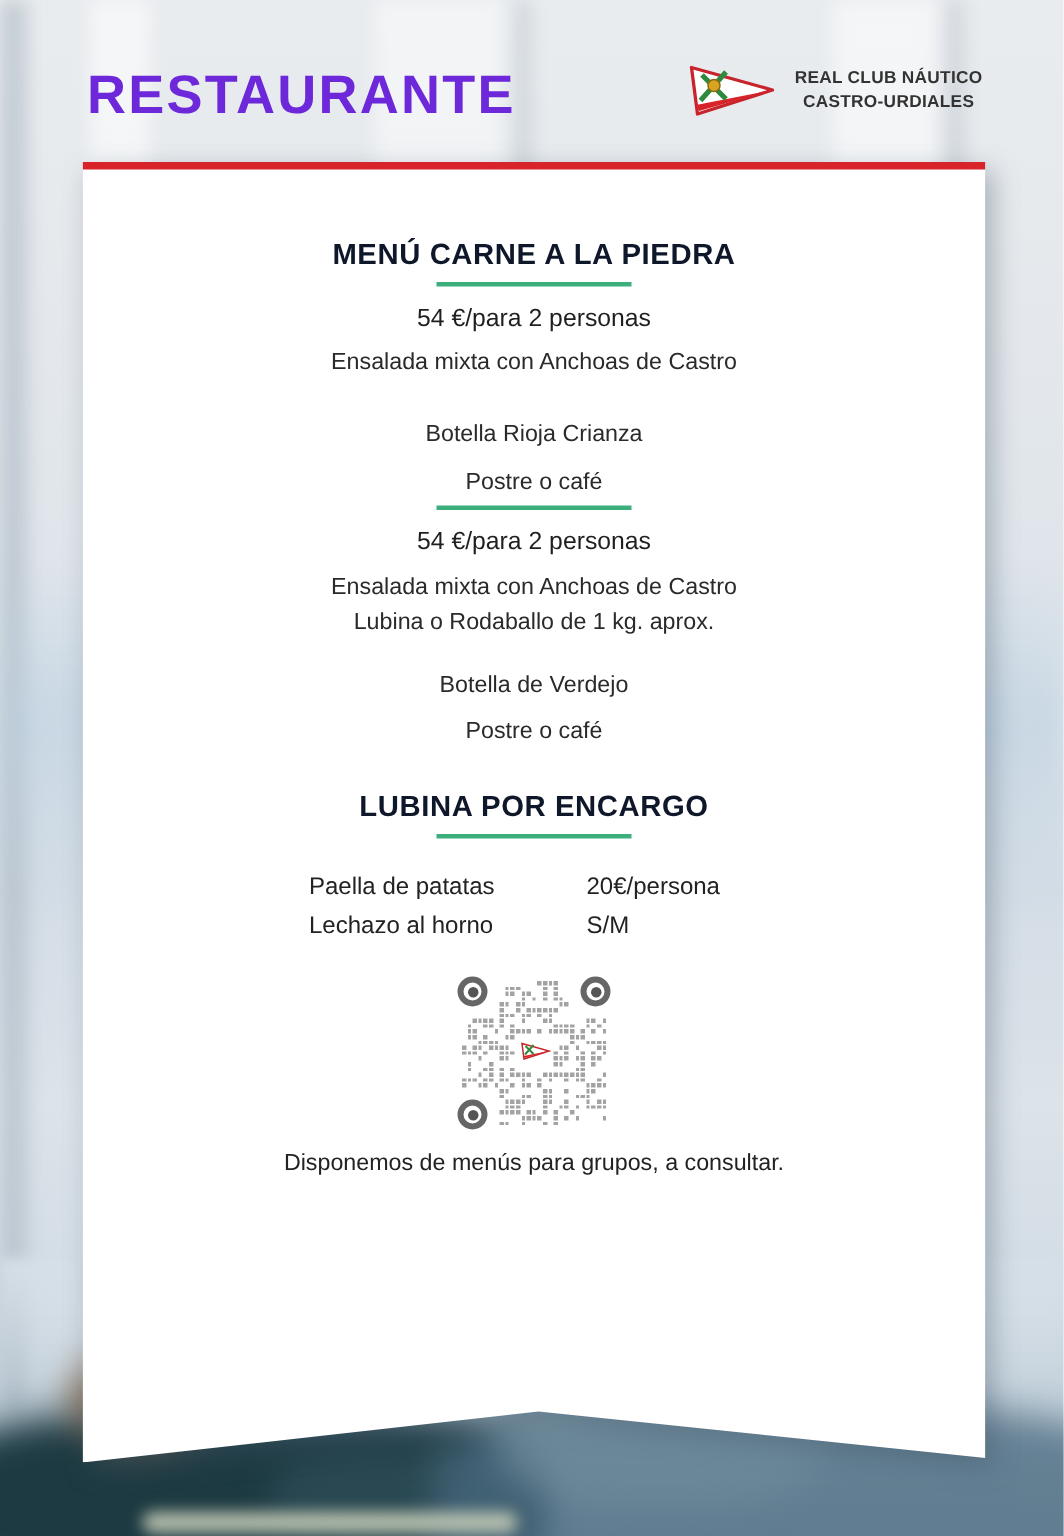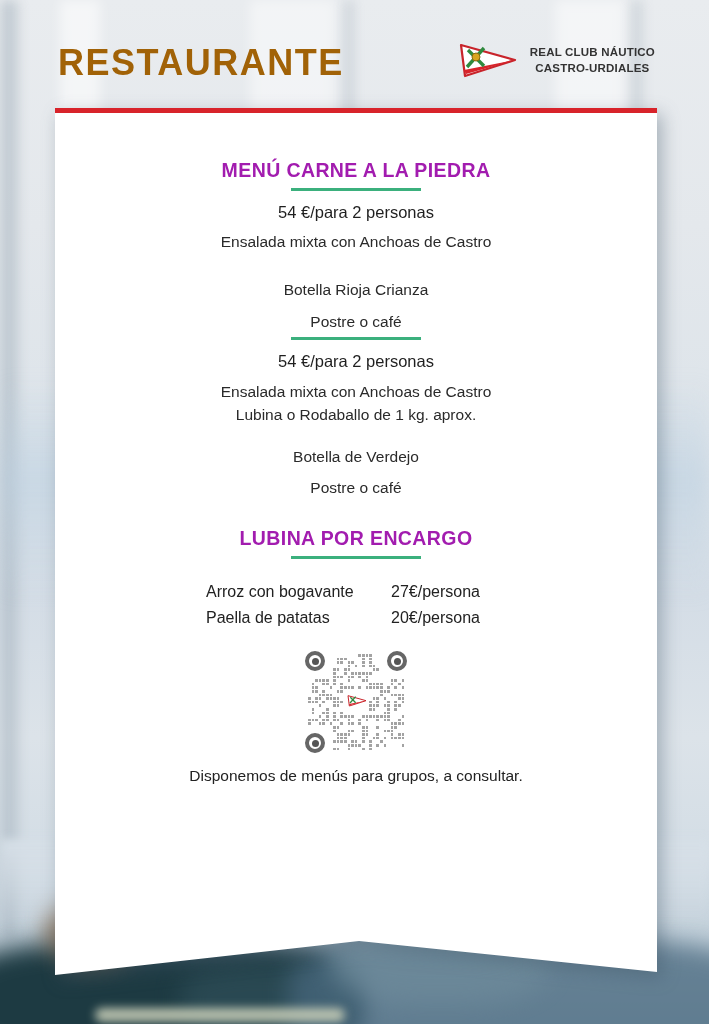--- a/index.html
+++ b/index.html
@@ -26,34 +26,34 @@
   .blob-brown{left:45px;bottom:58px;width:95px;height:70px;background:#7d5f42;border-radius:50%;opacity:.8;}
   .blob-steel{right:-50px;bottom:-45px;width:470px;height:130px;background:#48687e;border-radius:30%;opacity:.75;}
   .blob-mid{left:330px;bottom:20px;width:220px;height:90px;background:#6e8b9b;border-radius:40%;opacity:.7;}
   .blob-pale{left:95px;bottom:2px;width:250px;height:14px;background:#c6cdb7;border-radius:8px;filter:blur(5px);opacity:.9;}
   .photo-fade{position:absolute;left:0;bottom:95px;width:709px;height:90px;
     background:linear-gradient(180deg,rgba(214,223,231,1) 0%,rgba(214,223,231,0) 100%);
     filter:blur(4px);pointer-events:none;}
 
   
   .page-title{position:absolute;left:58px;top:42px;font-size:36px;font-weight:800;
-    letter-spacing:1.5px;color:#a16207;}
+    letter-spacing:1.5px;color:#6d28d9;}
   .club{position:absolute;right:54px;top:38px;display:flex;align-items:center;gap:9px;}
   .club-flag{width:66px;height:46px;}
   .club-name{font-size:11.5px;font-weight:700;color:#333;text-align:center;line-height:1.35;letter-spacing:.2px;}
 
   
   .card-shadow{position:absolute;left:55px;top:108px;width:602px;height:867px;
     filter:drop-shadow(5px 6px 9px rgba(60,82,100,.38));}
   .card{width:602px;height:867px;background:#fff;
     clip-path:polygon(0 0,100% 0,100% 864px,50.5% 833px,0 867px);
     text-align:center;}
   .red-bar{height:5px;background:#d8232a;}
 
-  .menu-heading{font-size:19.5px;font-weight:800;letter-spacing:.4px;color:#a21caf;}
+  .menu-heading{font-size:19.5px;font-weight:800;letter-spacing:.4px;color:#0f172a;}
   .h1{padding-top:46px;}
   .h2{padding-top:20px;}
   .h3{padding-top:30px;}
   .green-underline{width:130px;height:3px;background:#3bb07d;margin:6px auto 0;}
   .menu-price{margin-top:12px;font-size:16.5px;color:#1f1f1f;}
   .menu-items{margin-top:9px;font-size:15.5px;color:#2a2a2a;line-height:22px;}
   .menu-items.wide{line-height:23px;}
   .drink-line{margin-top:28px;font-size:15.5px;color:#2a2a2a;}
   .drink-line.second{margin-top:22px;}
   .dessert-line{margin-top:14px;font-size:15.5px;color:#2a2a2a;}
@@ -127,26 +127,26 @@
     <div>Lubina o Rodaballo de 1 kg. aprox.</div>
   </div>
   <div class="drink-line second">Botella de Verdejo</div>
   <div class="dessert-line second">Postre o café</div>
 
   <div class="menu-heading h3">LUBINA POR ENCARGO</div>
   <div class="green-underline"></div>
 
   <div class="price-table">
     <div class="price-row">
-      <span class="lbl">Arroz con bogavante</span>
-      <span class="val">27€/persona</span>
+      <span class="lbl">Paella de patatas</span>
+      <span class="val">20€/persona</span>
     </div>
     <div class="price-row">
-      <span class="lbl">Paella de patatas</span>
-      <span class="val">20€/persona</span>
+      <span class="lbl">Lechazo al horno</span>
+      <span class="val">S/M</span>
     </div>
   </div>
 
   <div class="qr">
     <div class="qr-dots" id="qr-dots">
           <i style="left: 50.4px; top: 0px;"></i>
           <i style="left: 54px; top: 0px;"></i>
           <i style="left: 57.6px; top: 0px;"></i>
           <i style="left: 61.2px; top: 0px;"></i>
           <i style="left: 28.8px; top: 3.6px;"></i>

